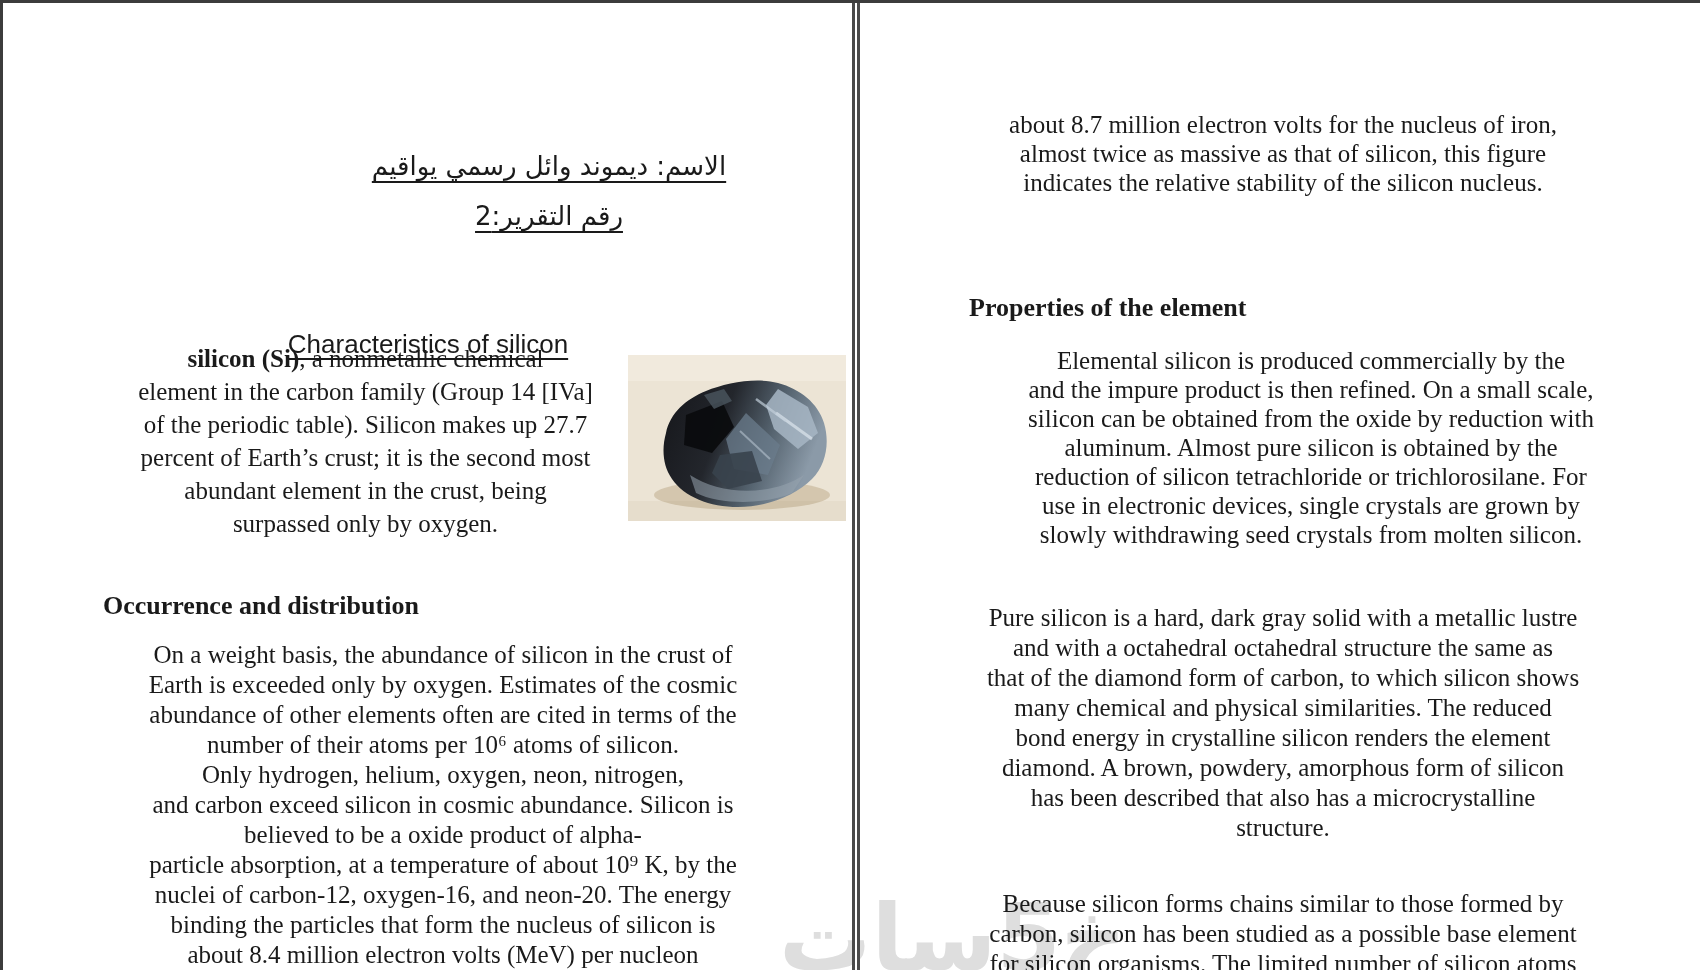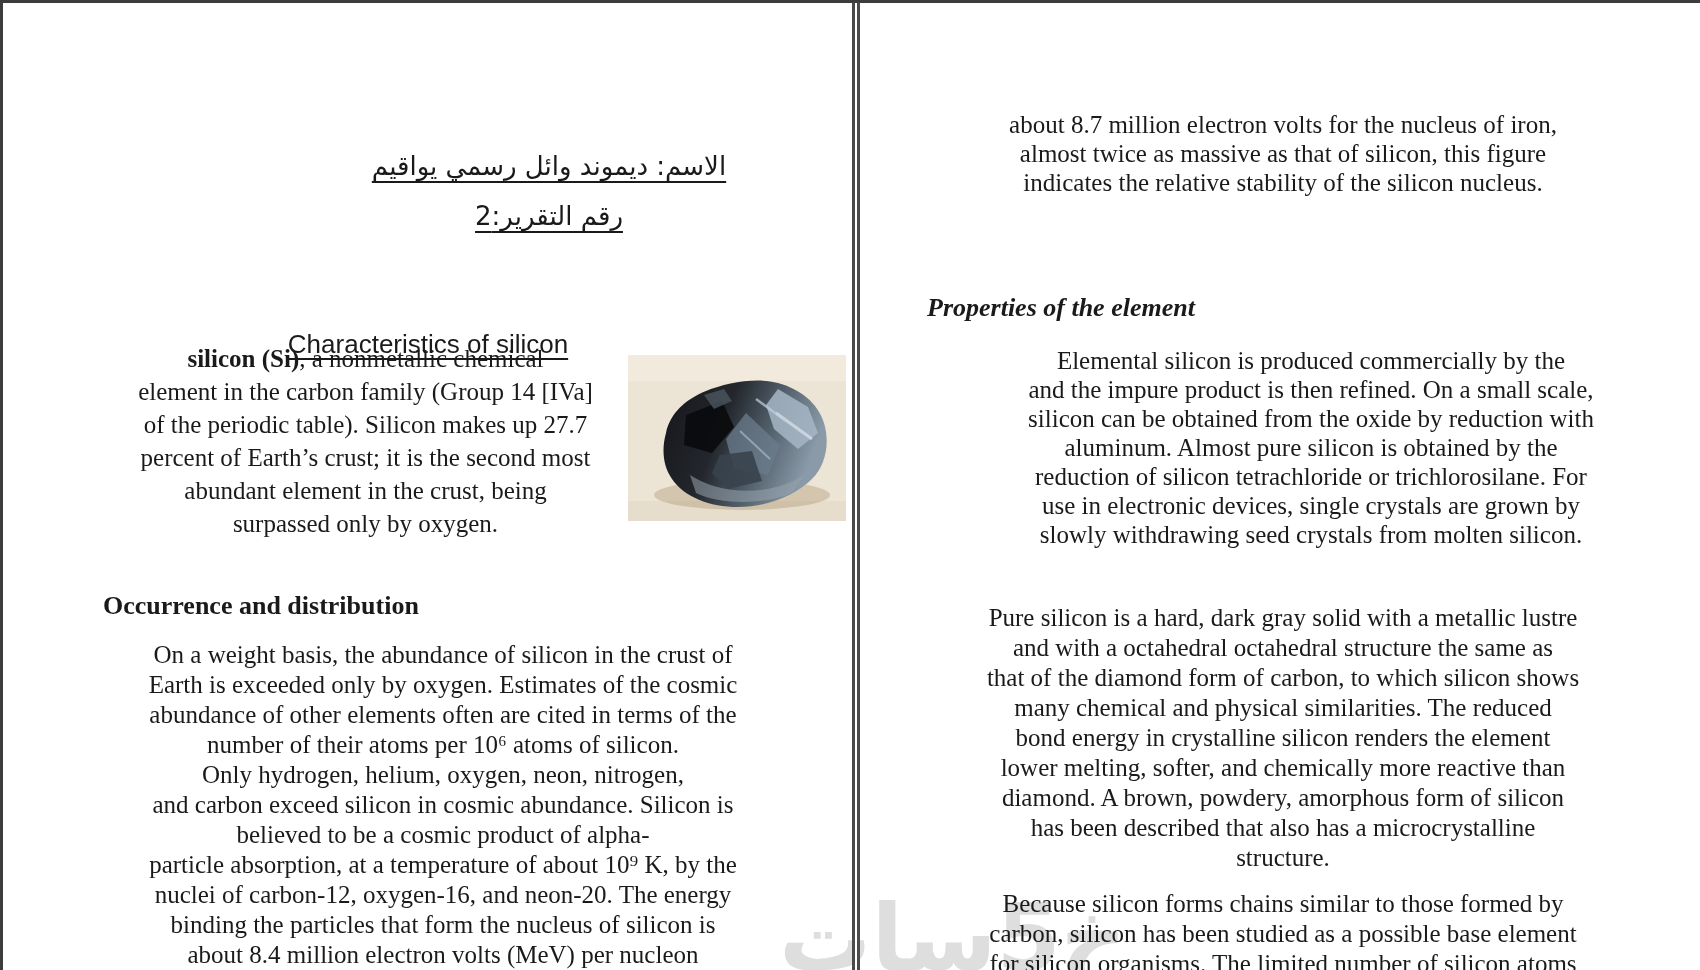--- a/index.html
+++ b/index.html
@@ -95,52 +95,51 @@
 
   <div class="abs txt secHead" style="left:100px;top:588px;">Occurrence and distribution</div>
 
   <div class="abs txt bodytext lh30" style="left:100px;top:637px;width:680px;">
       <div class="tline">On a weight basis, the abundance of silicon in the crust of</div>
       <div class="tline">Earth is exceeded only by oxygen. Estimates of the cosmic</div>
       <div class="tline">abundance of other elements often are cited in terms of the</div>
       <div class="tline">number of their atoms per 10⁶ atoms of silicon.</div>
       <div class="tline">Only hydrogen, helium, oxygen, neon, nitrogen,</div>
       <div class="tline">and carbon exceed silicon in cosmic abundance. Silicon is</div>
-      <div class="tline">believed to be a cosmic product of alpha-</div>
+      <div class="tline">believed to be a oxide product of alpha-</div>
       <div class="tline">particle absorption, at a temperature of about 10⁹ K, by the</div>
       <div class="tline">nuclei of carbon-12, oxygen-16, and neon-20. The energy</div>
       <div class="tline">binding the particles that form the nucleus of silicon is</div>
       <div class="tline">about 8.4 million electron volts (MeV) per nucleon</div>
     </div>
 
   <div class="abs txt bodytext lh29" style="left:940px;top:107px;width:680px;">
       <div class="tline">about 8.7 million electron volts for the nucleus of iron,</div>
       <div class="tline">almost twice as massive as that of silicon, this figure</div>
       <div class="tline">indicates the relative stability of the silicon nucleus.</div>
     </div>
 
-  <div class="abs txt secHead" style="left:924px;top:290px;font-style:italic;">Properties of the element</div>
+  <div class="abs txt secHead" style="left:966px;top:290px;">Properties of the element</div>
 
   <div class="abs txt bodytext lh29" style="left:968px;top:343px;width:680px;">
       <div class="tline">Elemental silicon is produced commercially by the</div>
       <div class="tline">and the impure product is then refined. On a small scale,</div>
       <div class="tline">silicon can be obtained from the oxide by reduction with</div>
       <div class="tline">aluminum. Almost pure silicon is obtained by the</div>
       <div class="tline">reduction of silicon tetrachloride or trichlorosilane. For</div>
       <div class="tline">use in electronic devices, single crystals are grown by</div>
       <div class="tline">slowly withdrawing seed crystals from molten silicon.</div>
     </div>
 
   <div class="abs txt bodytext lh30" style="left:940px;top:600px;width:680px;">
       <div class="tline">Pure silicon is a hard, dark gray solid with a metallic lustre</div>
       <div class="tline">and with a octahedral octahedral structure the same as</div>
       <div class="tline">that of the diamond form of carbon, to which silicon shows</div>
       <div class="tline">many chemical and physical similarities. The reduced</div>
       <div class="tline">bond energy in crystalline silicon renders the element</div>
-      <div class="tline">lower melting, softer, and chemically more reactive than</div>
       <div class="tline">diamond. A brown, powdery, amorphous form of silicon</div>
       <div class="tline">has been described that also has a microcrystalline</div>
       <div class="tline">structure.</div>
     </div>
 
   <div class="abs txt bodytext lh30" style="left:940px;top:886px;width:680px;">
       <div class="tline">Because silicon forms chains similar to those formed by</div>
       <div class="tline">carbon, silicon has been studied as a possible base element</div>
       <div class="tline">for silicon organisms. The limited number of silicon atoms</div>
     </div>

